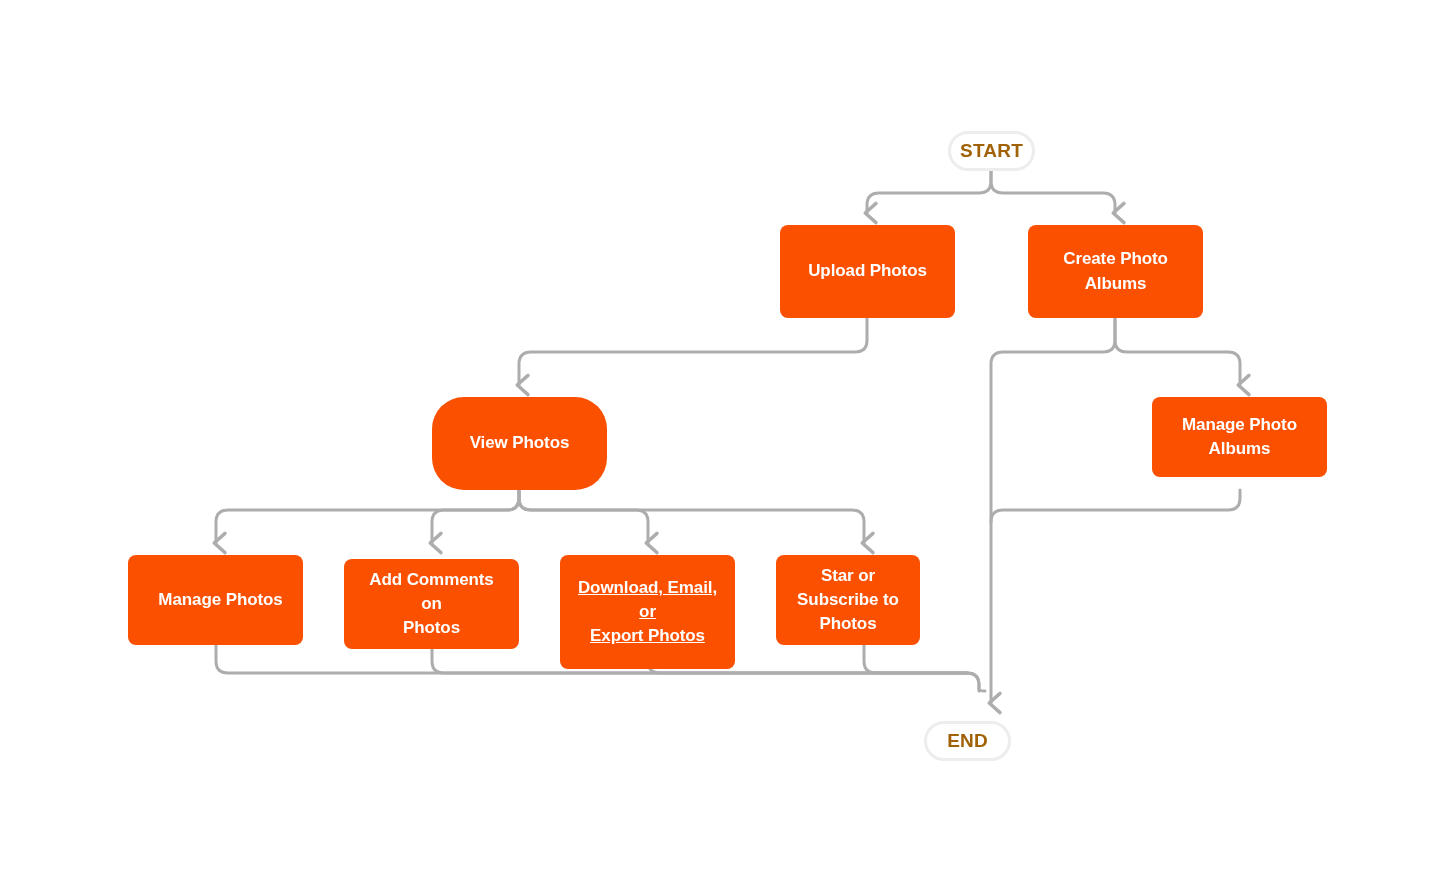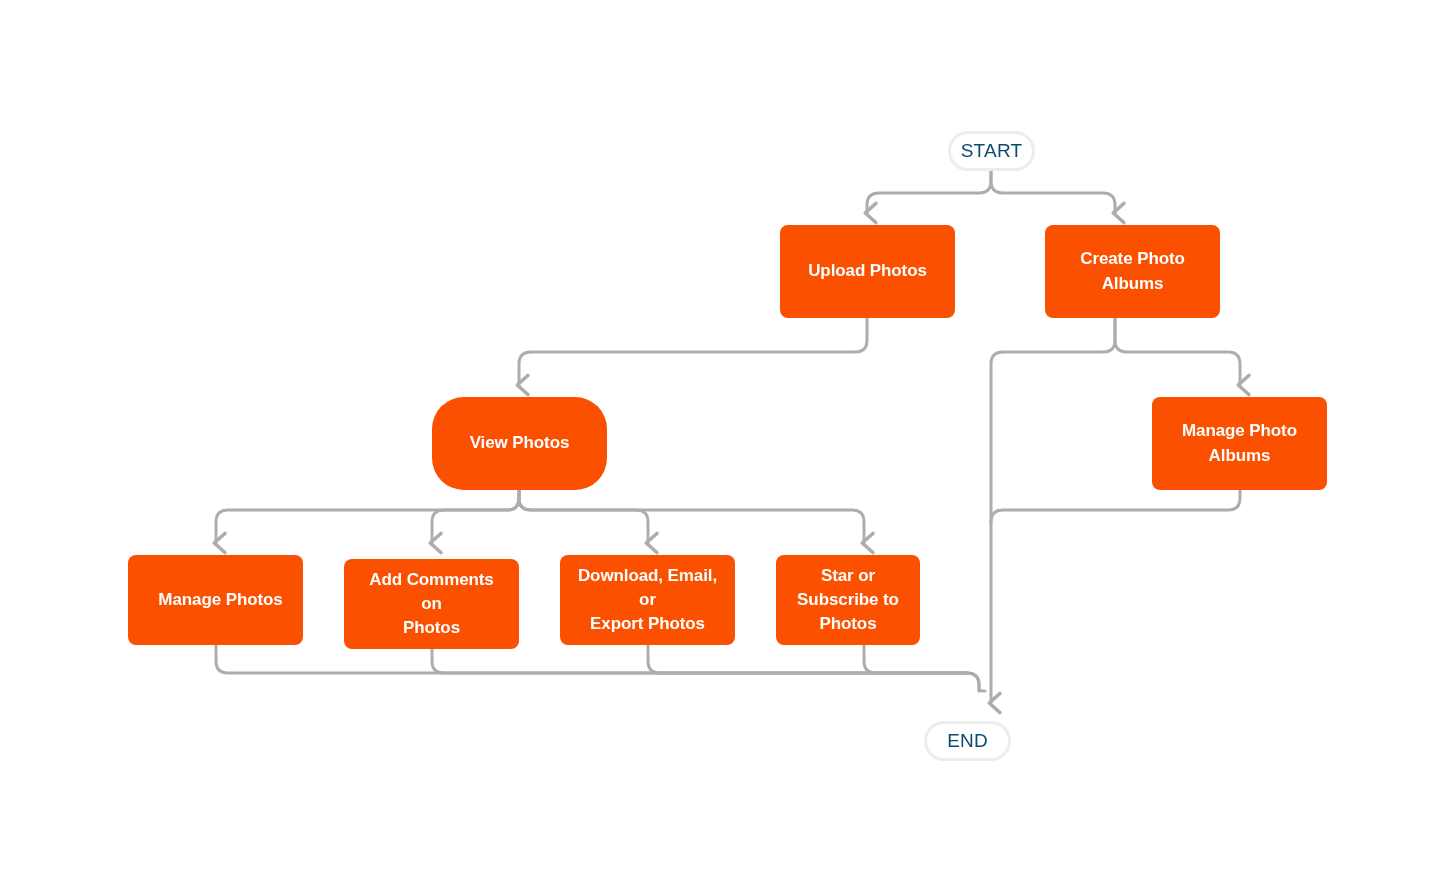--- a/index.html
+++ b/index.html
@@ -32,23 +32,23 @@
     box-sizing: border-box;
     display: flex;
     align-items: center;
     justify-content: center;
     text-align: center;
   }
   .node-terminal {
     background: #ffffff;
     border: 3px solid #ededed;
     border-radius: 22px;
-    color: #0c4a6e;
+    color: #a16207;
     font-size: 19px;
-    font-weight: 400;
+    font-weight: 700;
     letter-spacing: 0.2px;
   }
   .node-process {
     background: #fa5000;
     border-radius: 8px;
     color: #ffffff;
     font-size: 17px;
     font-weight: 700;
     line-height: 1.42;
     padding: 6px 14px;
@@ -98,44 +98,44 @@
   </svg>
 
   <div class="node node-terminal" style="left:948px; top:131px; width:87px; height:40px;">
     <span class="node-label">START</span>
   </div>
 
   <div class="node node-process" style="left:780px; top:225px; width:175px; height:93px;">
     <span class="node-label">Upload Photos</span>
   </div>
 
-  <div class="node node-process" style="left:1028px; top:225px; width:175px; height:93px;margin-left:17px;">
+  <div class="node node-process" style="left:1028px; top:225px; width:175px; height:93px;">
     <span class="node-label">Create Photo
 Albums</span>
   </div>
 
   <div class="node node-process" style="left:432px; top:397px; width:175px; height:93px;border-radius:32px;">
     <span class="node-label">View Photos</span>
   </div>
 
-  <div class="node node-process" style="left:1152px; top:397px; width:175px; height:93px;">
+  <div class="node node-process" style="left:1152px; top:397px; width:175px; height:80px;">
     <span class="node-label">Manage Photo
 Albums</span>
   </div>
 
   <div class="node node-process" style="left:128px; top:555px; width:175px; height:90px;padding-left:24px;">
     <span class="node-label">Manage Photos</span>
   </div>
 
   <div class="node node-process" style="left:344px; top:559px; width:175px; height:90px;">
     <span class="node-label">Add Comments on
 Photos</span>
   </div>
 
-  <div class="node node-process" style="left:560px; top:555px; width:175px; height:90px;">
+  <div class="node node-process" style="left:560px; top:555px; width:175px; height:114px;text-decoration:underline;">
     <span class="node-label">Download, Email, or
 Export Photos</span>
   </div>
 
   <div class="node node-process" style="left:776px; top:555px; width:144px; height:90px;">
     <span class="node-label">Star or Subscribe to
 Photos</span>
   </div>
 
   <div class="node node-terminal" style="left:924px; top:721px; width:87px; height:40px;">

